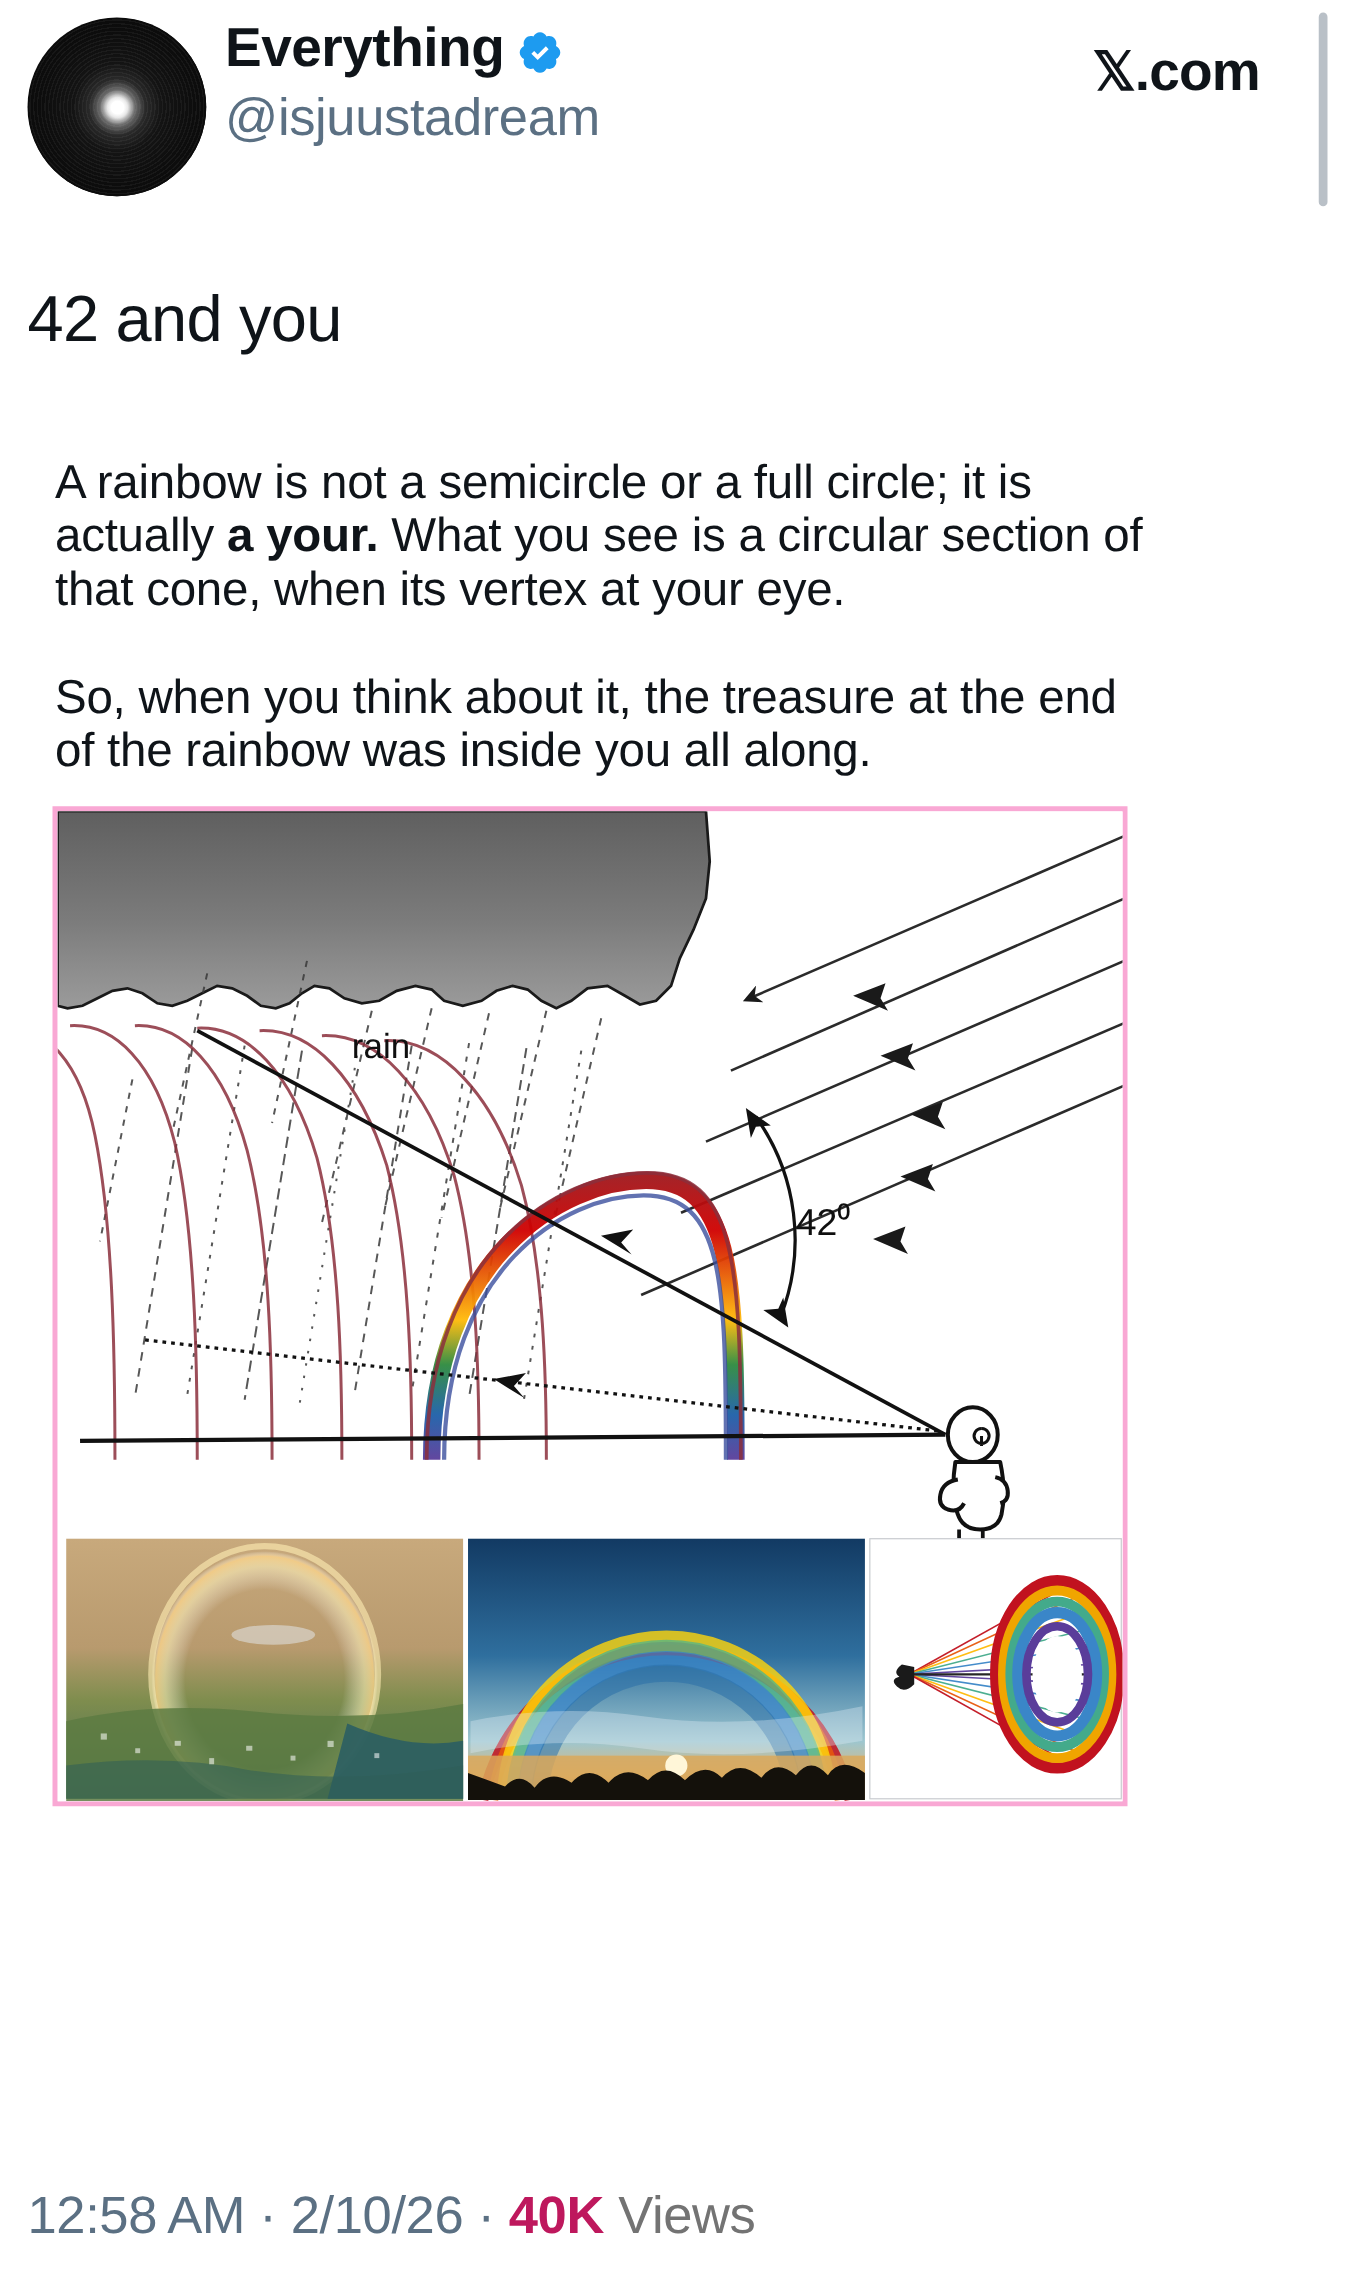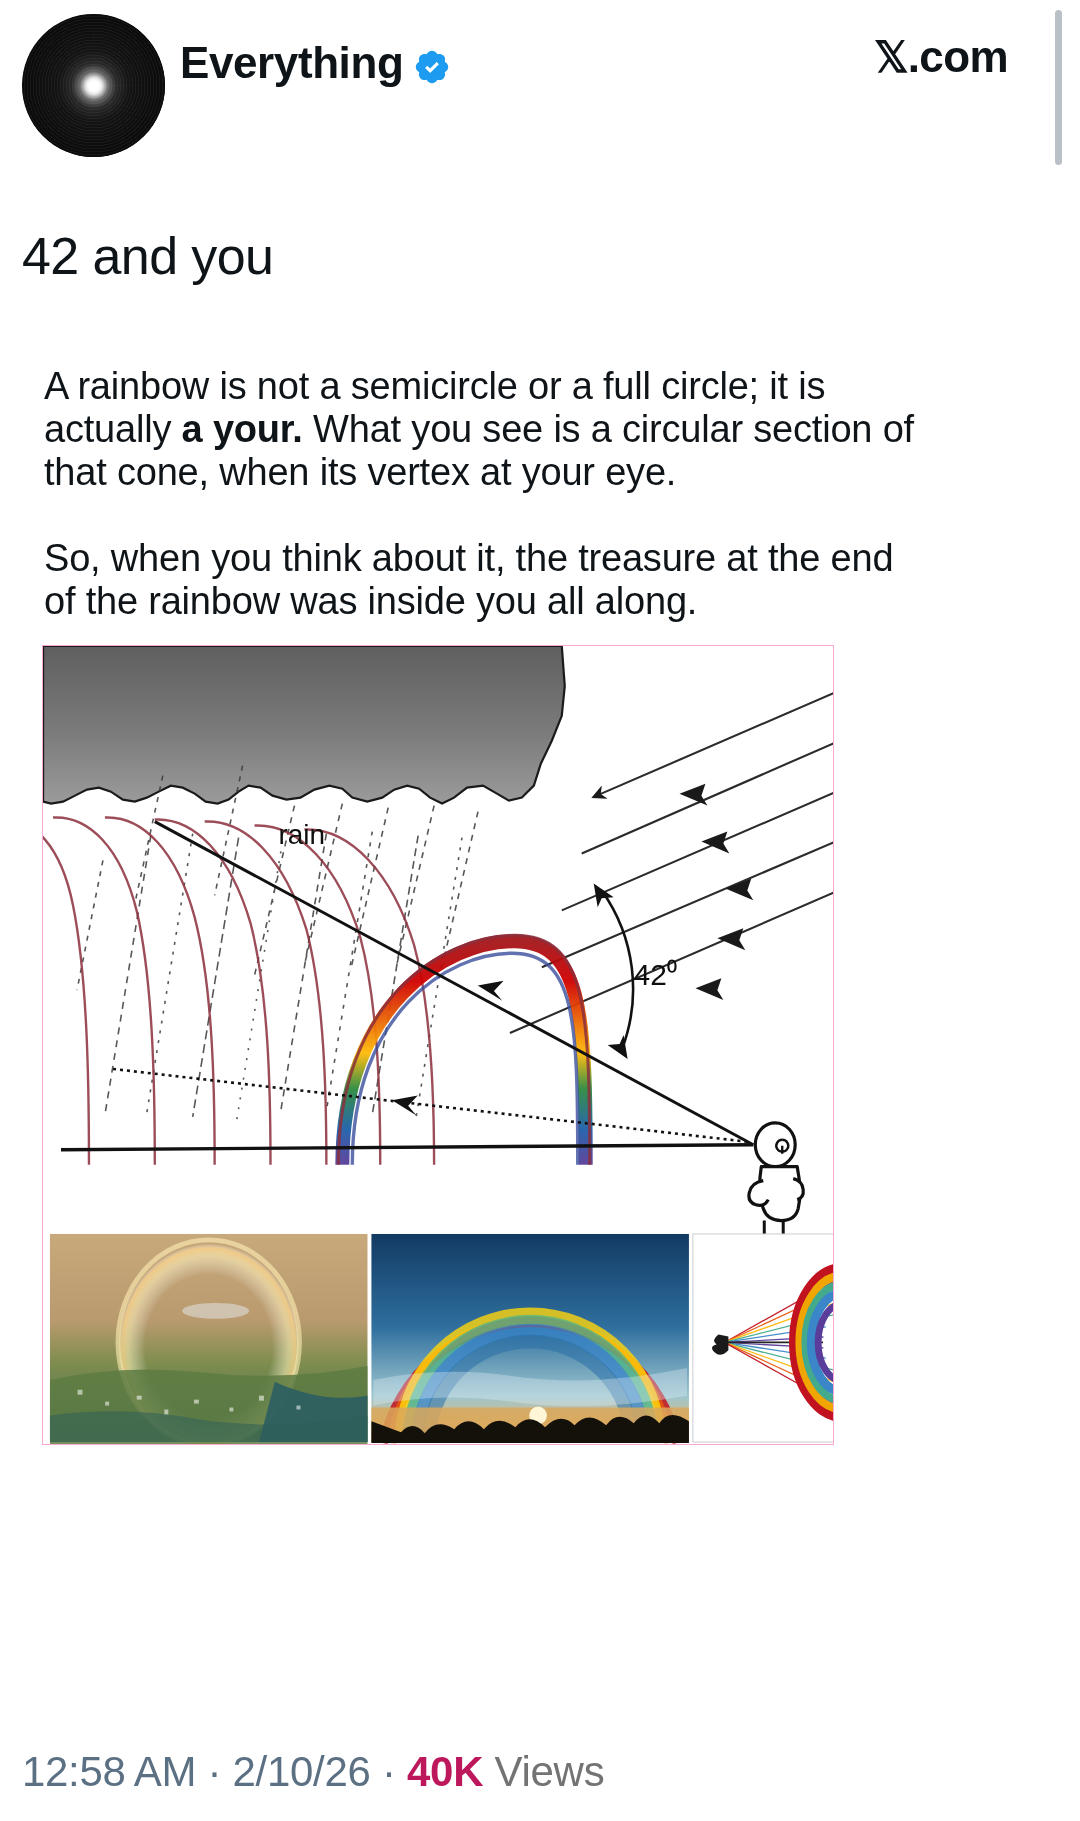--- a/index.html
+++ b/index.html
@@ -57,21 +57,21 @@
       repeating-radial-gradient(circle at 50% 50%,
         rgba(255,255,255,0.055) 0px,
         rgba(255,255,255,0.055) 1px,
         rgba(0,0,0,0) 1px,
         rgba(0,0,0,0) 3px);
     opacity: .85;
   }
 
   .account {
     position: absolute;
-    left: 180px; top: 38px; text-align: right;
+    left: 180px; top: 14px; text-align: right;
   }
   .account-name {
     font-size: 44px;
     font-weight: bold;
     color: #0f1419;
     letter-spacing: -0.4px;
     line-height: 1.15;
     display: flex;
     align-items: center;
     gap: 10px;
@@ -135,23 +135,23 @@
     letter-spacing: -0.2px;
   }
   .body-text p { margin: 0; }
   .body-text p + p { margin-top: 43px; }
   .body-text b { font-weight: bold; }
 
   
   .media {
     position: absolute;
     left: 42px; top: 645px;
-    width: 792px;
+    width: 860px;
     height: 800px;
-    border: 1px solid #f9a8d4;
+    border: 4px solid #f9a8d4;
     background: #ffffff;
     overflow: hidden;
   }
   .diagram-svg, .strip-svg { display: block; }
 
   
   .footer {
     position: absolute;
     left: 22px; top: 1748px;
     font-size: 42px;
@@ -181,20 +181,21 @@
     <div class="account">
       <div class="account-name">
         <span>Everything</span>
         <span class="verified-badge">
           <svg viewBox="0 0 24 24" width="38" height="38" aria-hidden="true">
             <path fill="#1d9bf0" d="M22.25 12c0-1.43-.88-2.67-2.19-3.34.46-1.39.2-2.9-.81-3.91s-2.52-1.27-3.91-.81C14.67 2.63 13.43 1.75 12 1.75s-2.67.88-3.34 2.19c-1.39-.46-2.9-.2-3.91.81s-1.27 2.52-.81 3.91C2.63 9.33 1.75 10.57 1.75 12s.88 2.67 2.19 3.34c-.46 1.39-.2 2.9.81 3.91s2.52 1.27 3.91.81c.67 1.31 1.91 2.19 3.34 2.19s2.67-.88 3.34-2.19c1.39.46 2.9.2 3.91-.81s1.27-2.52.81-3.91c1.31-.67 2.19-1.91 2.19-3.34z"></path>
             <path fill="#ffffff" d="M10.84 15.82l-3.2-3.19 1.41-1.42 1.79 1.78 4.11-4.1 1.41 1.42z"></path>
           </svg>
         </span>
       </div>
+      <div class="handle">@isjuustadream</div>
     </div>
 
     <div class="brand">
       <span class="xglyph">𝕏</span>
         <span>.com</span>
     </div>
 
     <div class="scrollbar"></div>
   </div>
 

